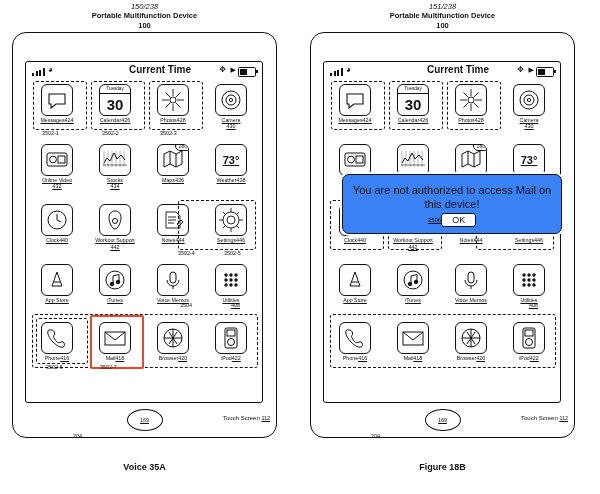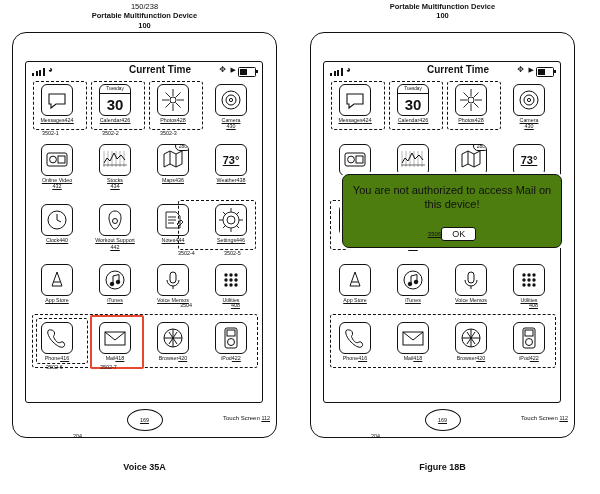--- a/index.html
+++ b/index.html
@@ -12,21 +12,21 @@
     position:relative;
   }
   .page{position:absolute;inset:0;}
 
   
   .fig{position:absolute;top:26px;width:265px;height:430px;}
   .fig.left{left:12px;}
   .fig.right{left:310px;}
 
   .hdr{position:absolute;top:-24px;left:0;width:100%;text-align:center;font-size:7.5px;line-height:1.25;font-weight:bold;}
-  .hdr .l1{font-weight:normal;}
+  .hdr .l1{font-weight:normal;font-style:italic;}
   .caption{position:absolute;bottom:-16px;left:0;width:100%;text-align:center;font-size:9px;font-weight:bold;}
 
   .device{
     position:absolute;left:0;top:6px;width:263px;height:404px;
     border:1.6px solid #111;border-radius:14px;background:#fff;
   }
   .screen{
     position:absolute;left:12px;top:28px;width:236px;height:340px;
     border:1.2px solid #111;border-radius:3px;background:#fff;
   }
@@ -69,26 +69,26 @@
   .dash{position:absolute;border:1.2px dashed #111;border-radius:3px;pointer-events:none;}
   .solidsel{position:absolute;border:2.2px solid #e8472f;border-radius:2px;pointer-events:none;}
 
   
   .ref{position:absolute;font-size:5.4px;white-space:nowrap;}
   .ref.u{text-decoration:underline;}
 
   
   .dialog{
     position:absolute;left:18px;top:112px;width:206px;
-    border:1.4px solid #111;border-radius:7px;background:#4d7c0f;
+    border:1.4px solid #111;border-radius:7px;background:#3b82f6;
     padding:8px 6px 6px;text-align:center;z-index:30;
     box-shadow:0 0 0 2px #fff;
   }
   .dialog .msg{font-size:11px;line-height:14px;font-weight:normal;}
-  .dialog .dlgrow{display:flex;align-items:center;justify-content:center;margin-top:16px;}
+  .dialog .dlgrow{display:flex;align-items:center;justify-content:center;margin-top:2px;}
   .dialog .dnum{font-size:6px;text-decoration:underline;}
   .dialog .okbtn{border:1.2px solid #111;border-radius:3px;font-size:9px;padding:1px 10px;background:#fff;}
 
   
   svg{display:block;}
   .calIc{position:relative;}
   .calIc .cTop{position:absolute;left:0;right:0;top:0;height:8px;border-bottom:1px solid #111;font-size:4.6px;text-align:center;line-height:8px;}
   .calIc .cNum{position:absolute;left:0;right:0;top:8px;bottom:0;display:flex;align-items:center;justify-content:center;font-size:15px;font-weight:bold;}
   .weatherIc{display:flex;align-items:center;justify-content:center;font-size:11px;font-weight:bold;height:100%;}
   .badge{position:absolute;right:-3px;top:-4px;background:#fff;border:1px solid #111;border-radius:7px;font-size:5px;padding:0 3px;line-height:8px;}
@@ -399,20 +399,21 @@
         <span>Touch Screen</span>
         <span class="ref u" style="position:static">112</span>
       </div>
     </div>
 
     <div class="caption">Voice 35A</div>
   </div>
 
   <div class="fig right">
     <div class="hdr">
+      <div class="l1">151/238</div>
       <div>Portable Multifunction Device</div>
       <div>100</div>
     </div>
 
     <div class="device">
       <div class="screen">
 
         <div class="status">
           <div class="sig">
               <i></i>

